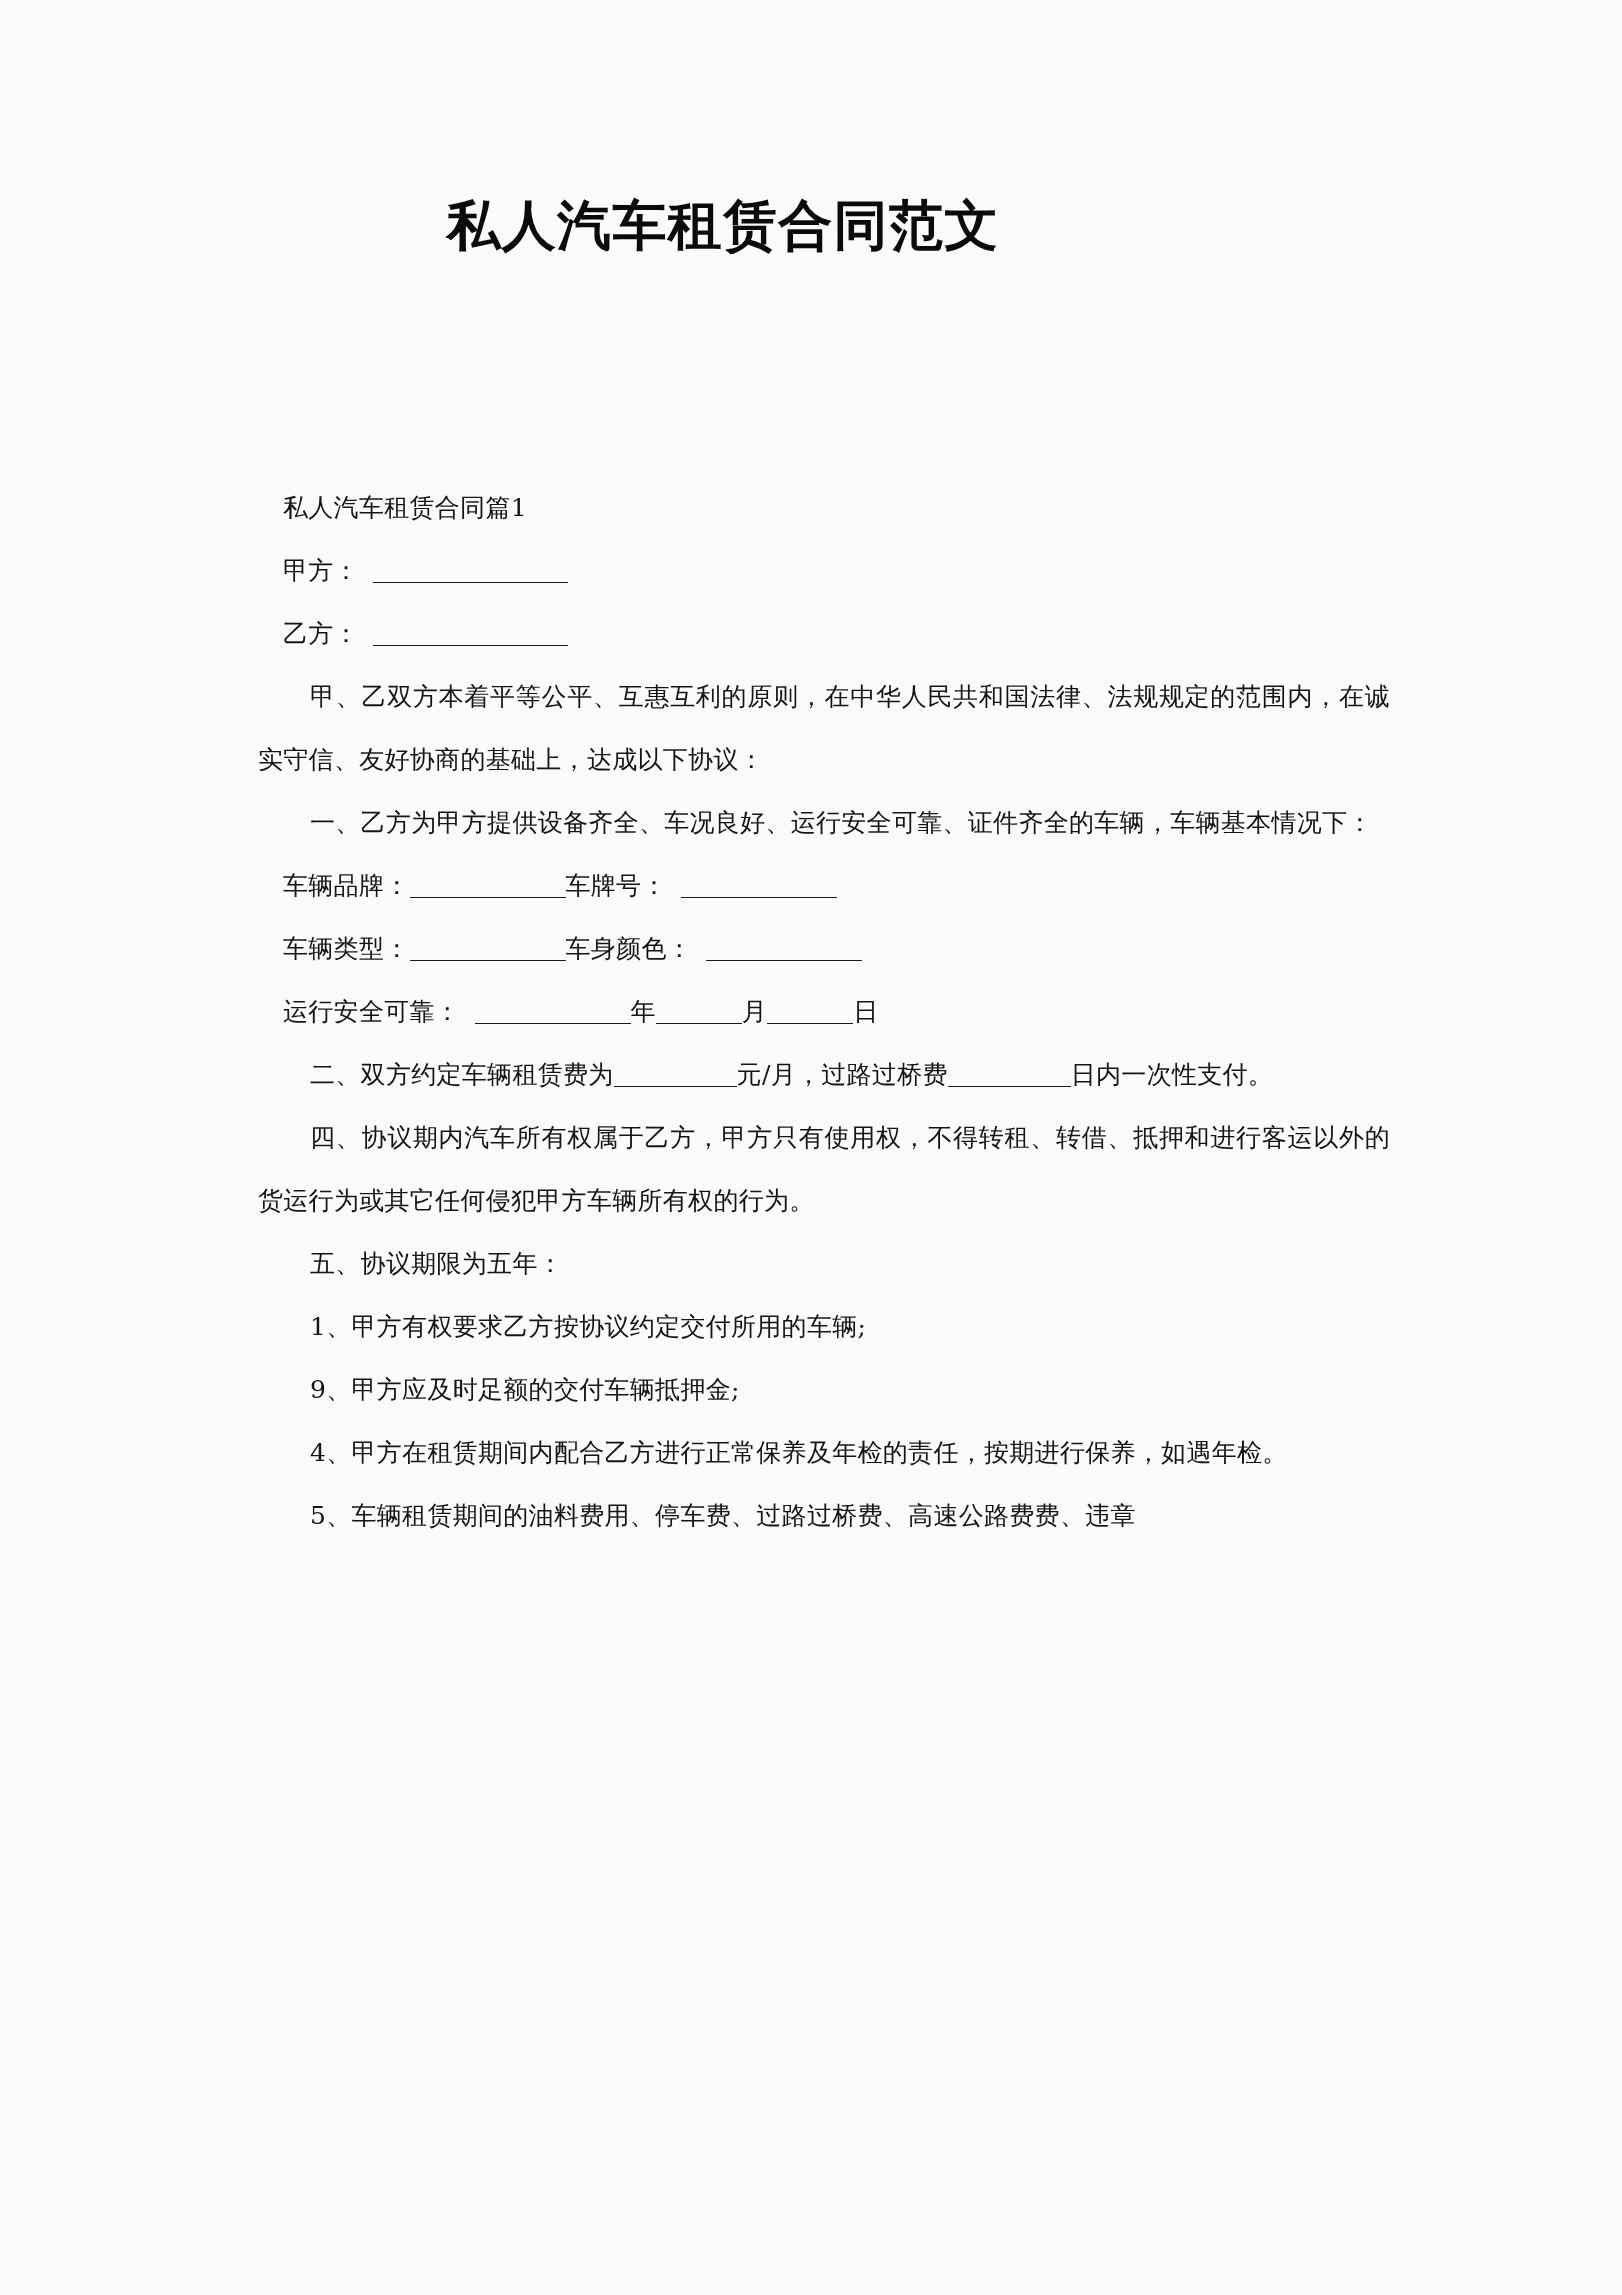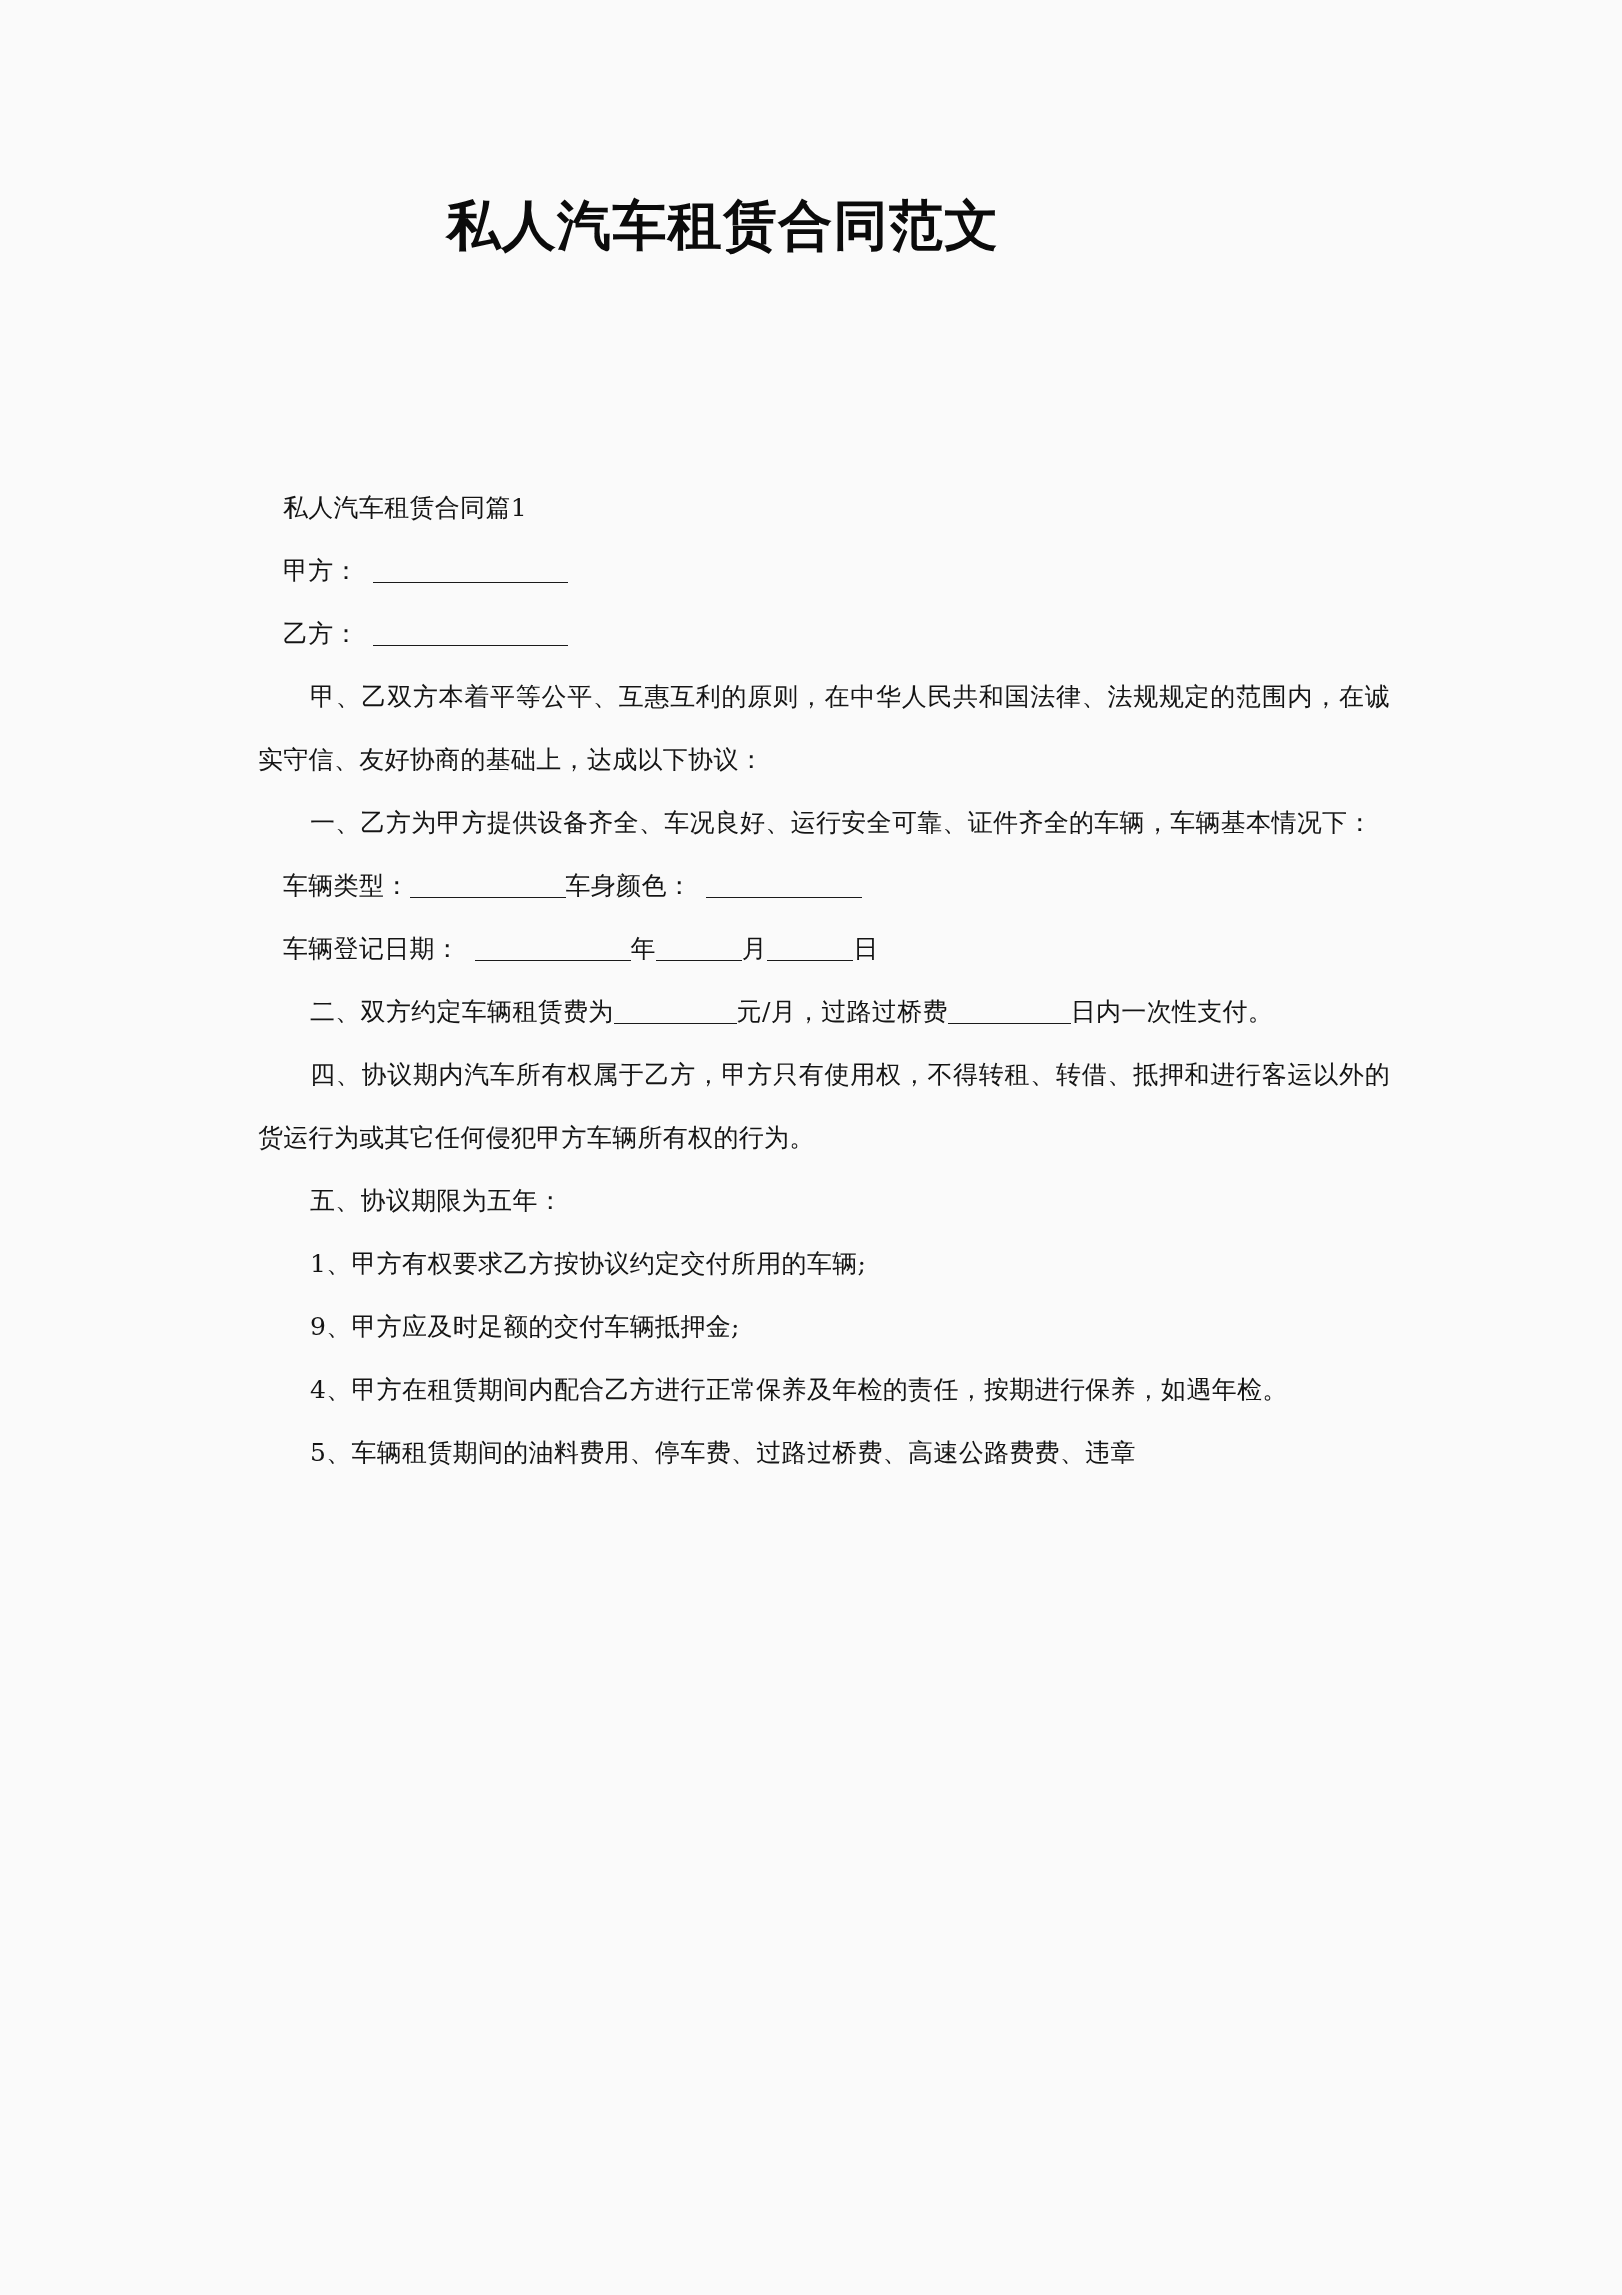--- a/index.html
+++ b/index.html
@@ -80,27 +80,30 @@
     </p>
 
     <p class="para indent-small">
       <span>乙方：</span><span class="gap-s"></span><span class="blank b-xl"></span>
     </p>
 
     <p class="para indent">甲、乙双方本着平等公平、互惠互利的原则，在中华人民共和国法律、法规规定的范围内，在诚实守信、友好协商的基础上，达成以下协议：</p>
 
     <p class="para indent">一、乙方为甲方提供设备齐全、车况良好、运行安全可靠、证件齐全的车辆，车辆基本情况下：</p>
 
+    <p class="para indent-small">
+      <span>车辆品牌：</span><span class="blank b-lg"></span><span>车牌号：</span><span class="gap-s"></span><span class="blank b-lg"></span>
+    </p>
 
     <p class="para indent-small">
       <span>车辆类型：</span><span class="blank b-lg"></span><span>车身颜色：</span><span class="gap-s"></span><span class="blank b-lg"></span>
     </p>
 
     <p class="para indent-small">
-      <span>车辆登记日期：</span><span class="gap-s"></span><span class="blank b-lg"></span><span>年</span><span class="blank b-sm"></span><span>月</span><span class="blank b-sm"></span><span>日</span>
+      <span>运行安全可靠：</span><span class="gap-s"></span><span class="blank b-lg"></span><span>年</span><span class="blank b-sm"></span><span>月</span><span class="blank b-sm"></span><span>日</span>
     </p>
 
     <p class="para indent">
       <span>二、双方约定车辆租赁费为</span><span class="blank b-md"></span><span>元/月，过路过桥费</span><span class="blank b-md"></span><span>日内一次性支付。</span>
     </p>
 
 
     <p class="para indent">四、协议期内汽车所有权属于乙方，甲方只有使用权，不得转租、转借、抵押和进行客运以外的货运行为或其它任何侵犯甲方车辆所有权的行为。</p>
 
     <p class="para indent">五、协议期限为五年：</p>

